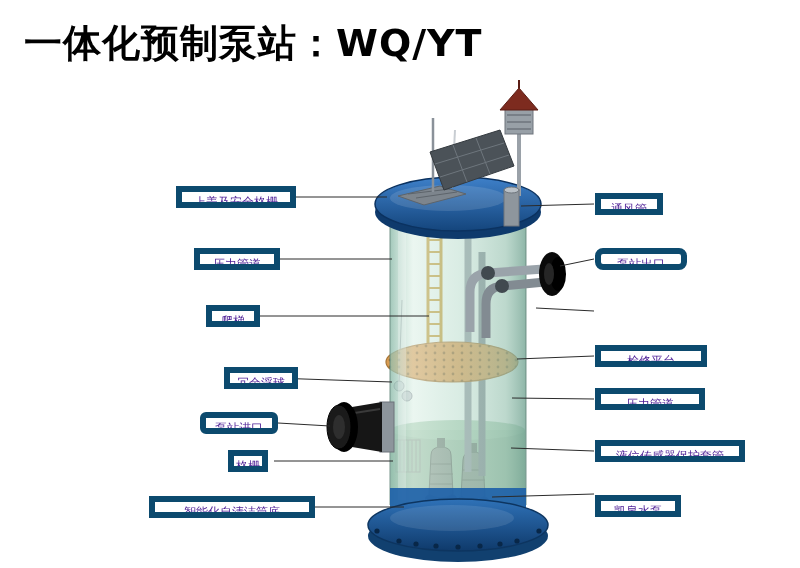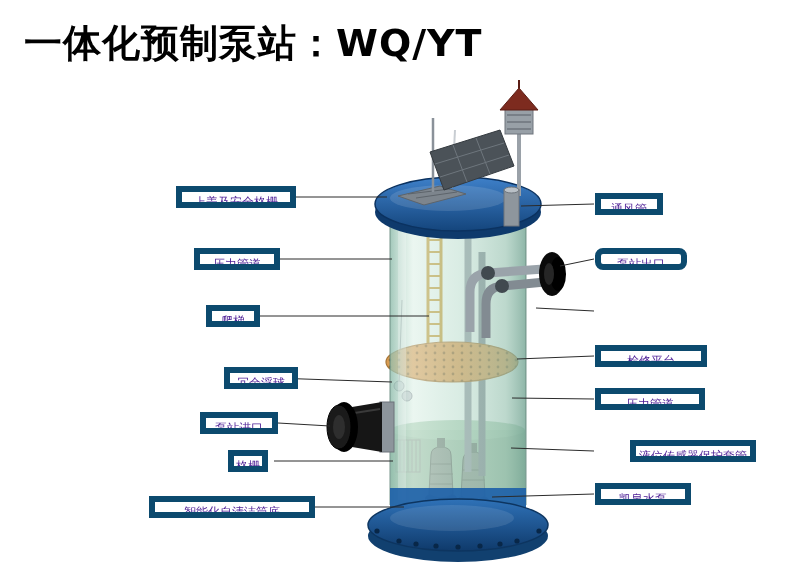--- a/index.html
+++ b/index.html
@@ -213,24 +213,24 @@
       <line x1="594" y1="399" x2="512" y2="398"></line>
       <line x1="594" y1="451" x2="511" y2="448"></line>
       <line x1="594" y1="494" x2="492" y2="497"></line>
     </g>
   </svg>
 
   <div class="callout" style="left:176px;top:186px;width:120px;">上盖及安全格栅</div>
   <div class="callout" style="left:194px;top:248px;width:86px;">压力管道</div>
   <div class="callout" style="left:206px;top:305px;width:54px;font-family:Liberation Serif, serif;">爬梯</div>
   <div class="callout" style="left:200px;top:367px;width:74px;margin-left:24px;">冗余浮球</div>
-  <div class="callout" style="left:200px;top:412px;width:78px;">泵站进口</div>
+  <div class="callout" style="left:200px;top:412px;width:78px;border-radius:6px;">泵站进口</div>
   <div class="callout" style="left:228px;top:450px;width:40px;">格栅</div>
   <div class="callout" style="left:149px;top:496px;width:166px;">智能化自清洁筒底</div>
 
   <div class="callout" style="left:595px;top:193px;width:68px;">通风管</div>
   <div class="callout" style="left:595px;top:248px;width:92px;border-radius:8px;">泵站出口</div>
   <div class="callout" style="left:595px;top:345px;width:112px;">检修平台</div>
   <div class="callout" style="left:595px;top:388px;width:110px;">压力管道</div>
-  <div class="callout" style="left:630px;top:440px;width:126px;">液位传感器保护套管</div>
-  <div class="callout" style="left:595px;top:483px;width:96px;text-decoration:underline;">凯泉水泵</div>
+  <div class="callout" style="left:595px;top:440px;width:150px;">液位传感器保护套管</div>
+  <div class="callout" style="left:595px;top:495px;width:86px;text-decoration:underline;">凯泉水泵</div>
 
 </div>
 
 </body></html>

